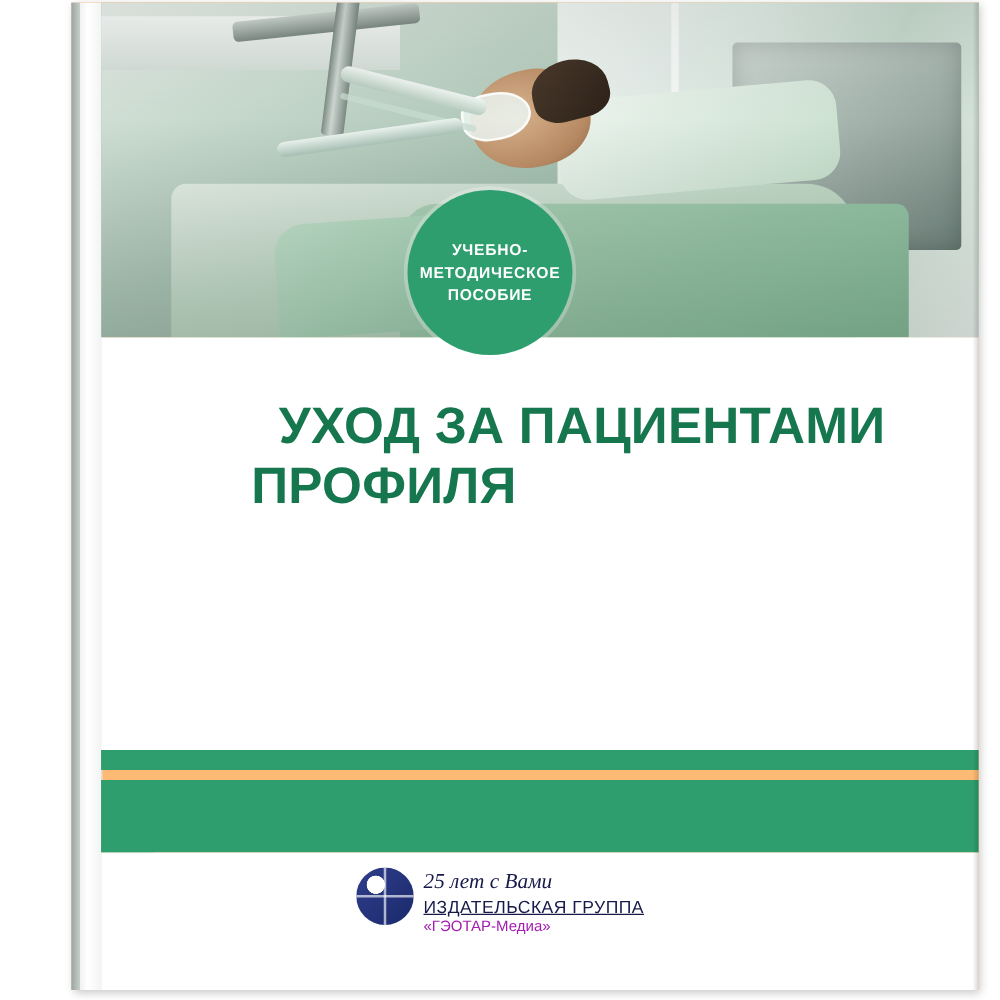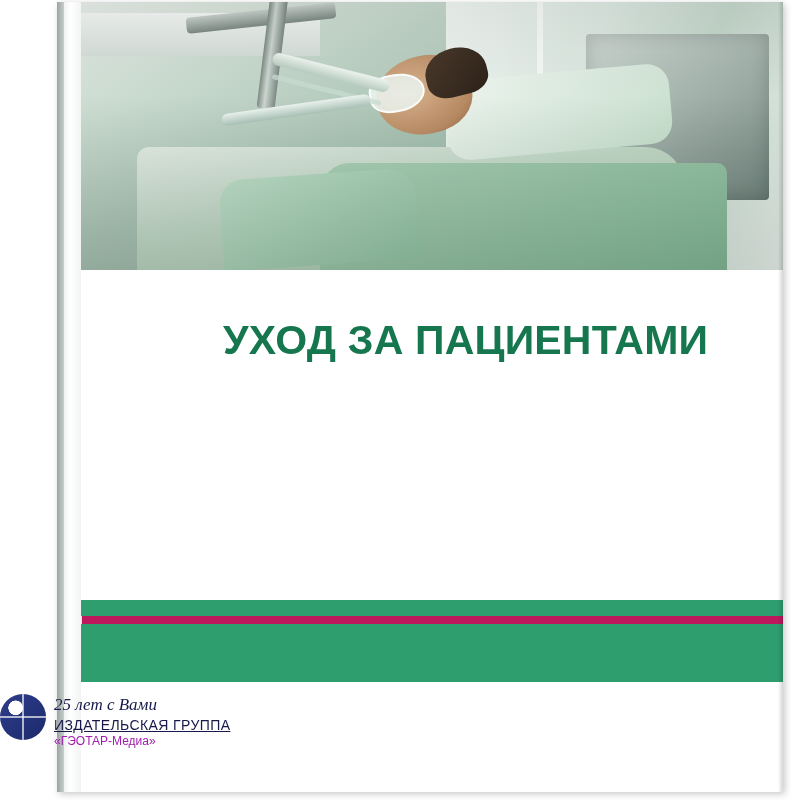--- a/index.html
+++ b/index.html
@@ -22,21 +22,21 @@
     background: #ffffff;
   }
 
   
   .book {
     position: absolute;
     left: 57px;
     top: 2px;
     width: 726px;
     height: 790px;
-    background: #be185d;
+    background: #fdba74;
     box-shadow: 2px 2px 7px rgba(0,0,0,0.22);
     overflow: hidden;
   }
 
   
   .spine-edge {
     position: absolute;
     left: 0;
     top: 0;
     width: 24px;
@@ -311,21 +311,21 @@
   .tab-a { top: 598px; height: 16px; }
   .tab-b { top: 622px; height: 58px; }
 
   
   .publisher {
     position: absolute;
     left: 0;
     right: 0;
     top: 694px;
     display: flex;
-    justify-content: flex-start;
+    justify-content: center;
     align-items: flex-start;
     gap: 8px;
   }
   .globe {
     width: 46px;
     height: 46px;
     border-radius: 50%;
     background:
       radial-gradient(circle at 34% 30%, #ffffff 0 16%, rgba(255,255,255,0) 17%),
       linear-gradient(135deg, #2f3d8c 0%, #1b2a6b 100%);
@@ -409,32 +409,40 @@
       <div class="ph-hair"></div>
       <div class="ph-mask"></div>
       <div class="ph-tube"></div>
       <div class="ph-tube2"></div>
       <div class="ph-shade"></div>
     </div>
 
     <div class="title-field">
       <div class="title-block">
         <div class="title-line l1">УХОД ЗА ПАЦИЕНТАМИ</div>
+        <div class="title-line l3">ПРОФИЛЯ</div>
       </div>
     </div>
 
     <div class="band band-a"></div>
     <div class="band band-b"></div>
     <div class="tab tab-a"></div>
     <div class="tab tab-b"></div>
     <div class="white-gap"></div>
 
     <div class="page-edge"></div>
   </div>
 
+  <div class="badge">
+    <div class="badge-text">
+      <div>Учебно-</div>
+      <div>методическое</div>
+      <div>пособие</div>
+    </div>
+  </div>
 
   <div class="publisher">
     <div class="globe"></div>
     <div class="pub-text">
       <div class="pub-anniv">25 лет с Вами</div>
       <div class="pub-group">ИЗДАТЕЛЬСКАЯ ГРУППА</div>
       <div class="pub-name">«ГЭОТАР-Медиа»</div>
     </div>
   </div>
 

